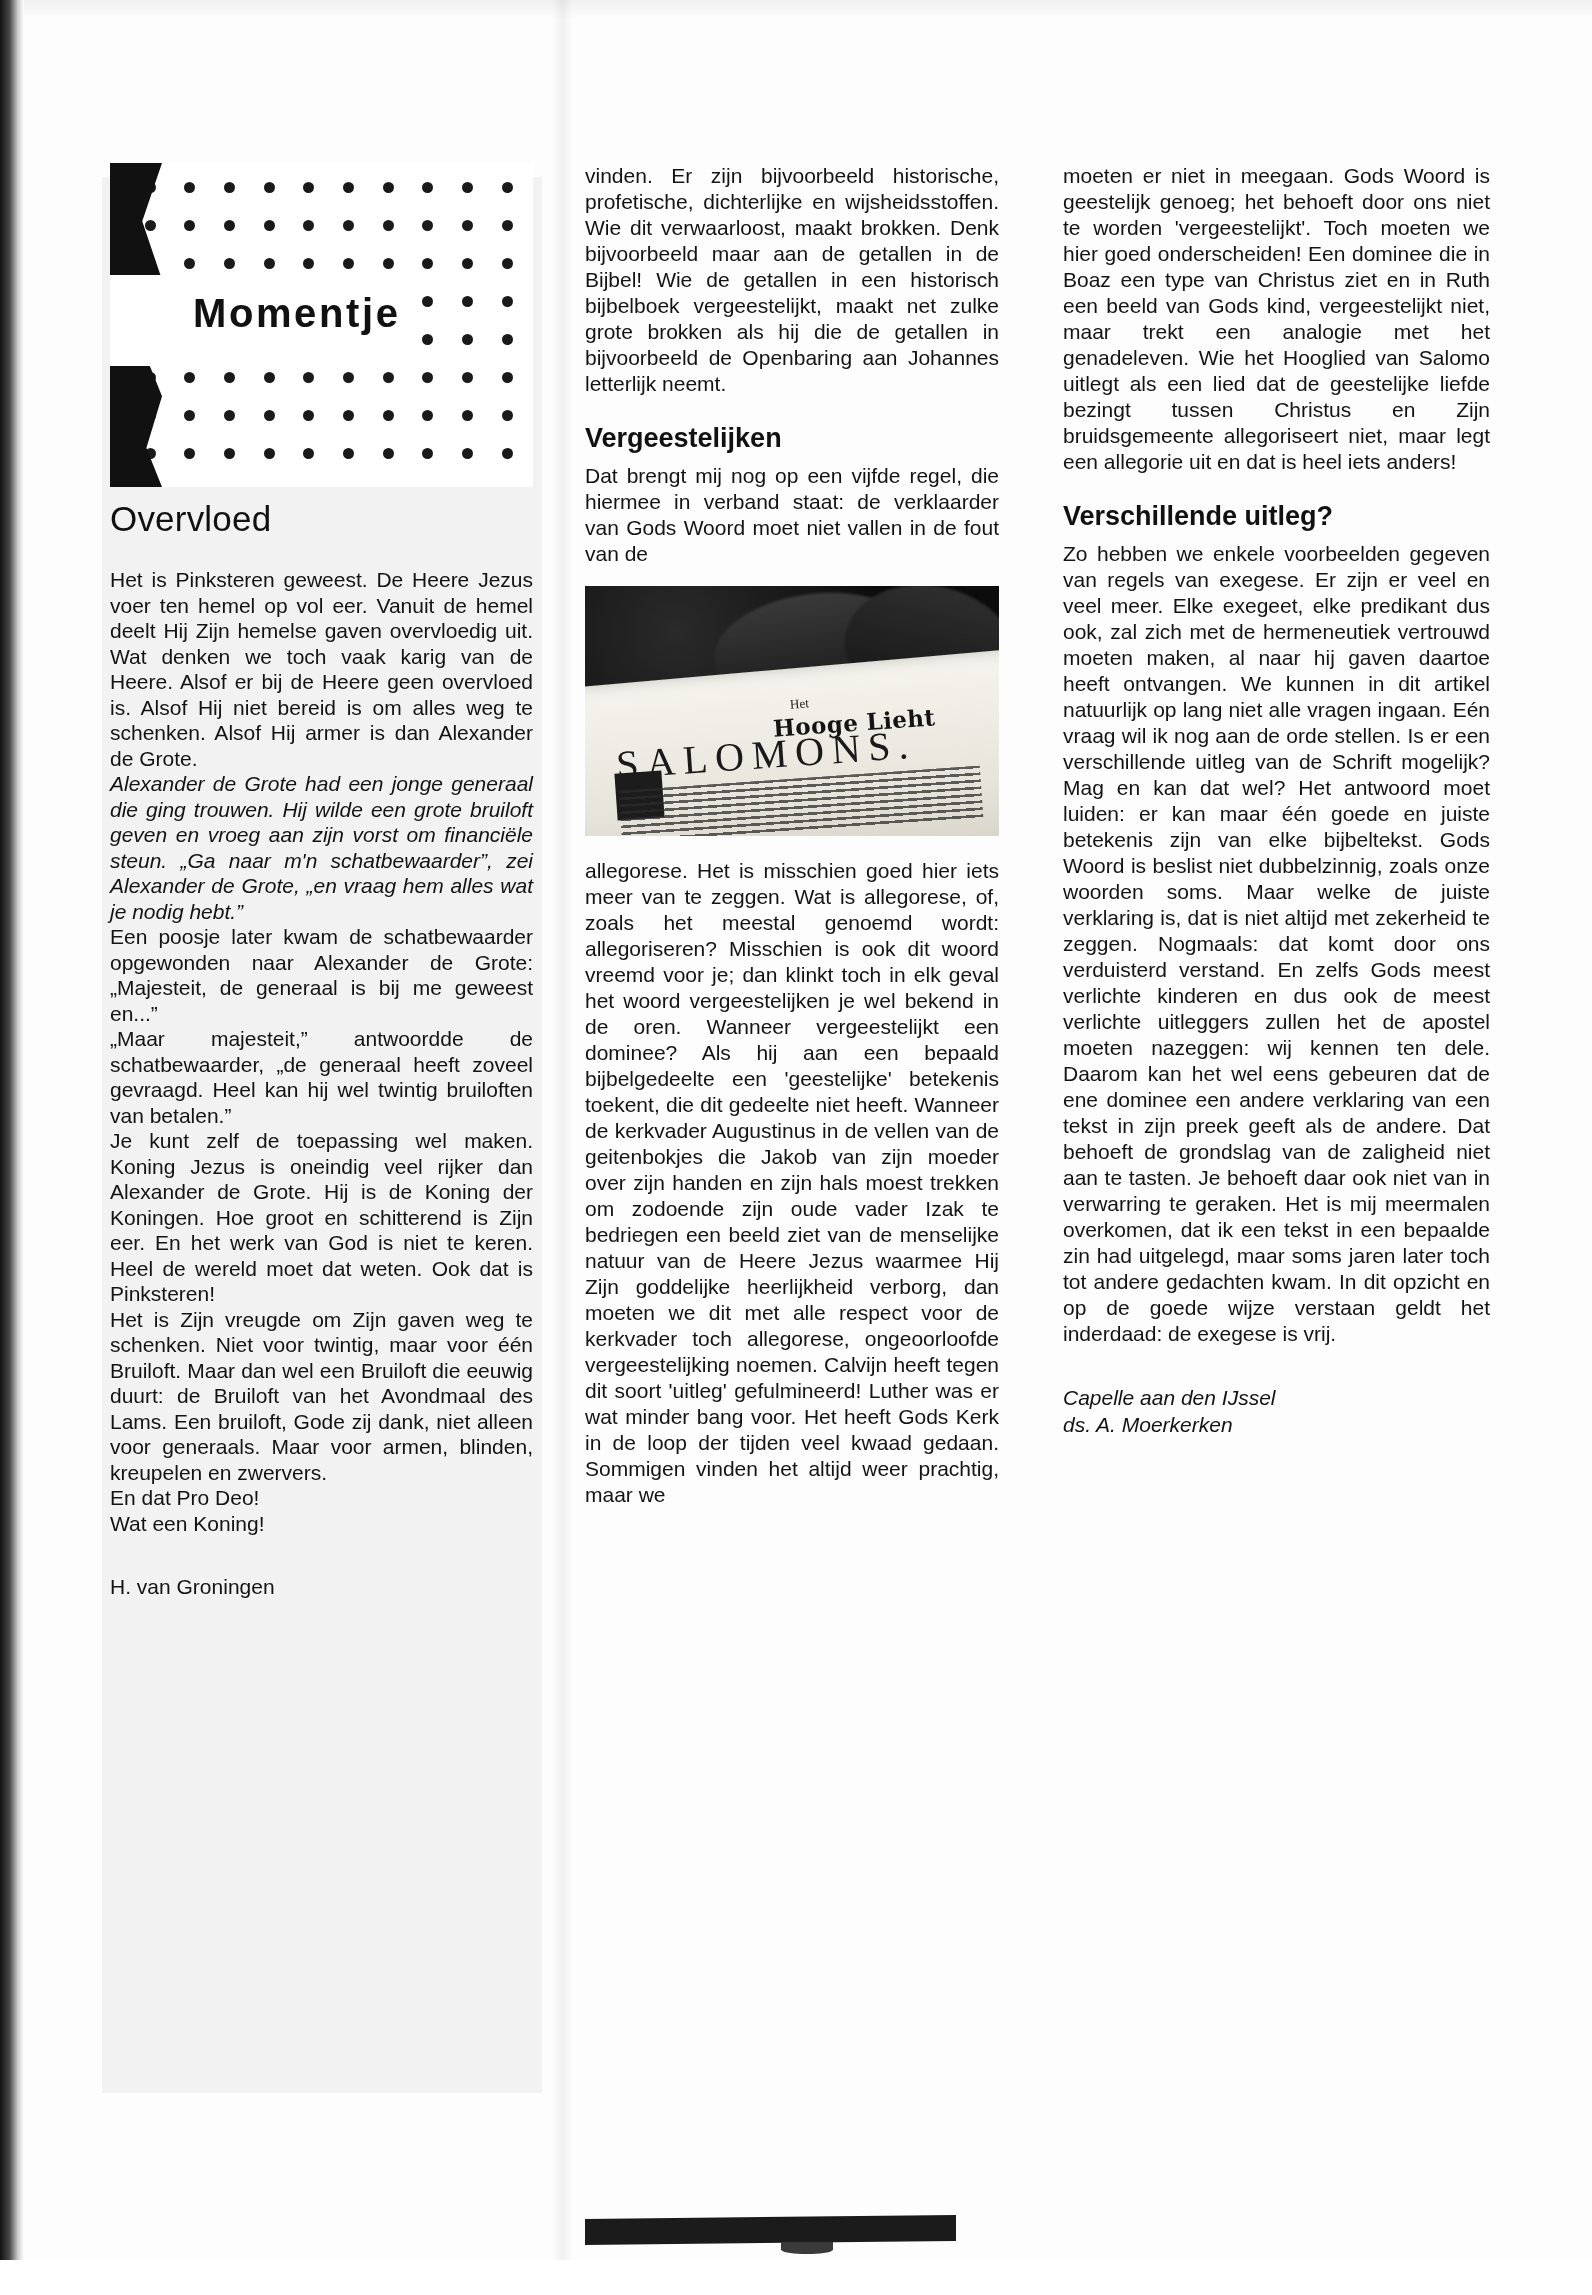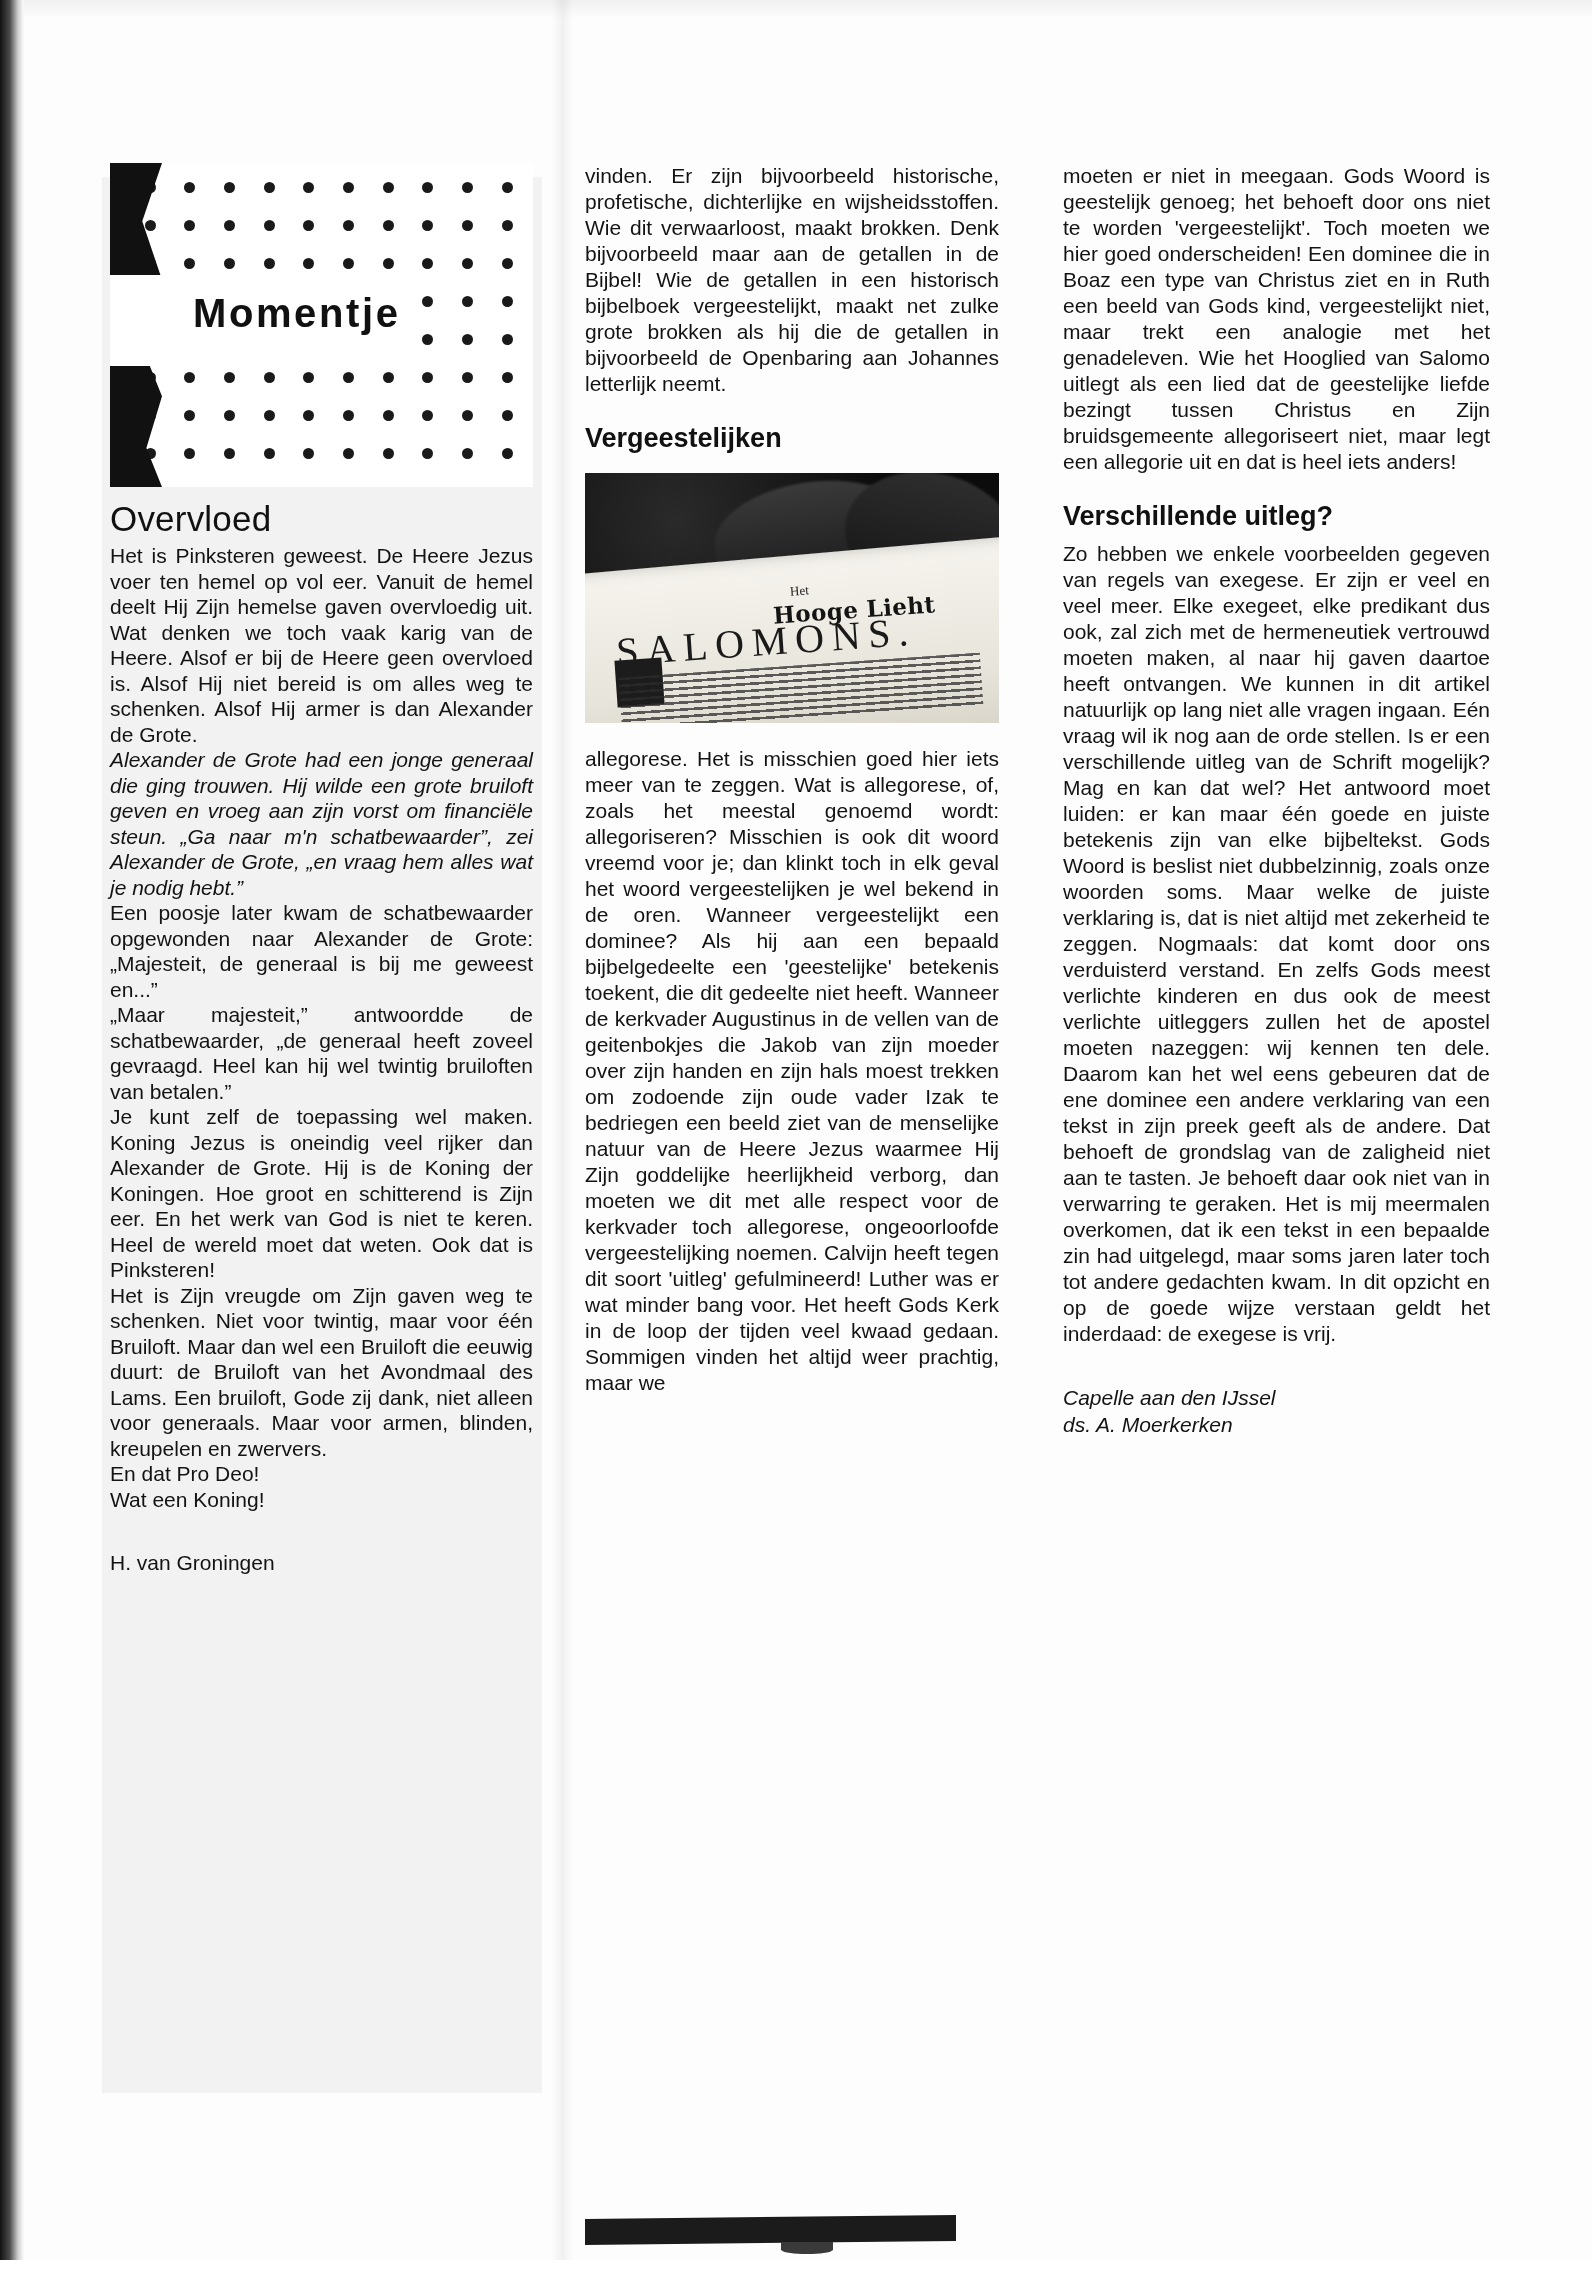--- a/index.html
+++ b/index.html
@@ -119,21 +119,21 @@
     font-size: 40px;
     font-weight: 700;
     letter-spacing: 2.6px;
     color: #111;
   }
 
   
   h2.head {
     font-size: 35px;
     font-weight: 400;
-    margin: 7px 0 4px 0;
+    margin: 7px 0 28px 0;
     color: #111;
     letter-spacing: 0.2px;
   }
   h3.subhead {
     font-size: 27px;
     font-weight: 600;
     margin: 26px 0 8.6px 0;
     color: #111;
   }
   p.body {
@@ -348,20 +348,21 @@
     <p class="body">En dat Pro Deo!</p>
     <p class="body">Wat een Koning!</p>
 
     <div class="sig">H. van Groningen</div>
   </div>
 
   <div class="col" id="col2">
     <p class="body">vinden. Er zijn bijvoorbeeld historische, profetische, dichterlijke en wijsheidsstoffen. Wie dit verwaarloost, maakt brokken. Denk bijvoorbeeld maar aan de getallen in de Bijbel! Wie de getallen in een historisch bijbelboek vergeestelijkt, maakt net zulke grote brokken als hij die de getallen in bijvoorbeeld de Openbaring aan Johannes letterlijk neemt.</p>
 
     <h3 class="subhead">Vergeestelijken</h3>
+    <p class="body">Dat brengt mij nog op een vijfde regel, die hiermee in verband staat: de verklaarder van Gods Woord moet niet vallen in de fout van de</p>
 
     <div class="photo-wrap">
       <div class="photo">
         <div class="finger"></div>
         <div class="finger2"></div>
         <div class="page-white"></div>
         <div class="tiny-label">Het</div>
         <div class="goth">Hooge Lieht</div>
         <div class="salomon">SALOMONS.</div>
         <div class="dropcap"></div>

